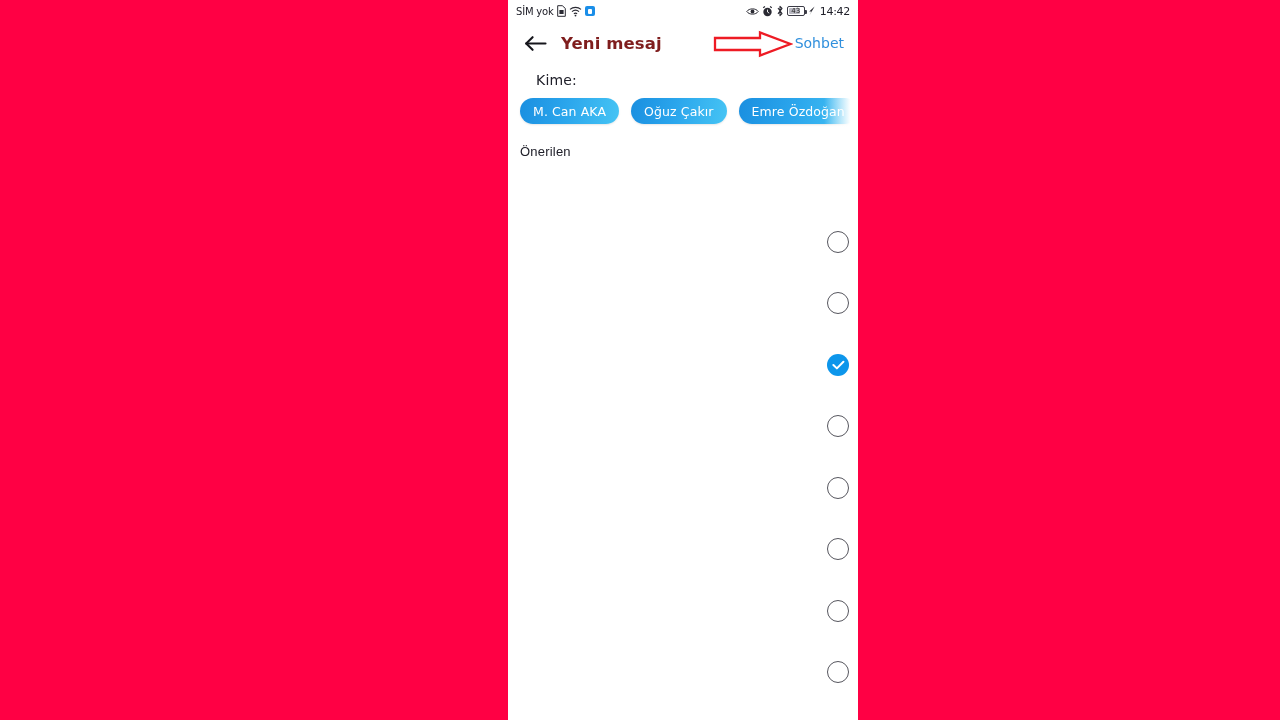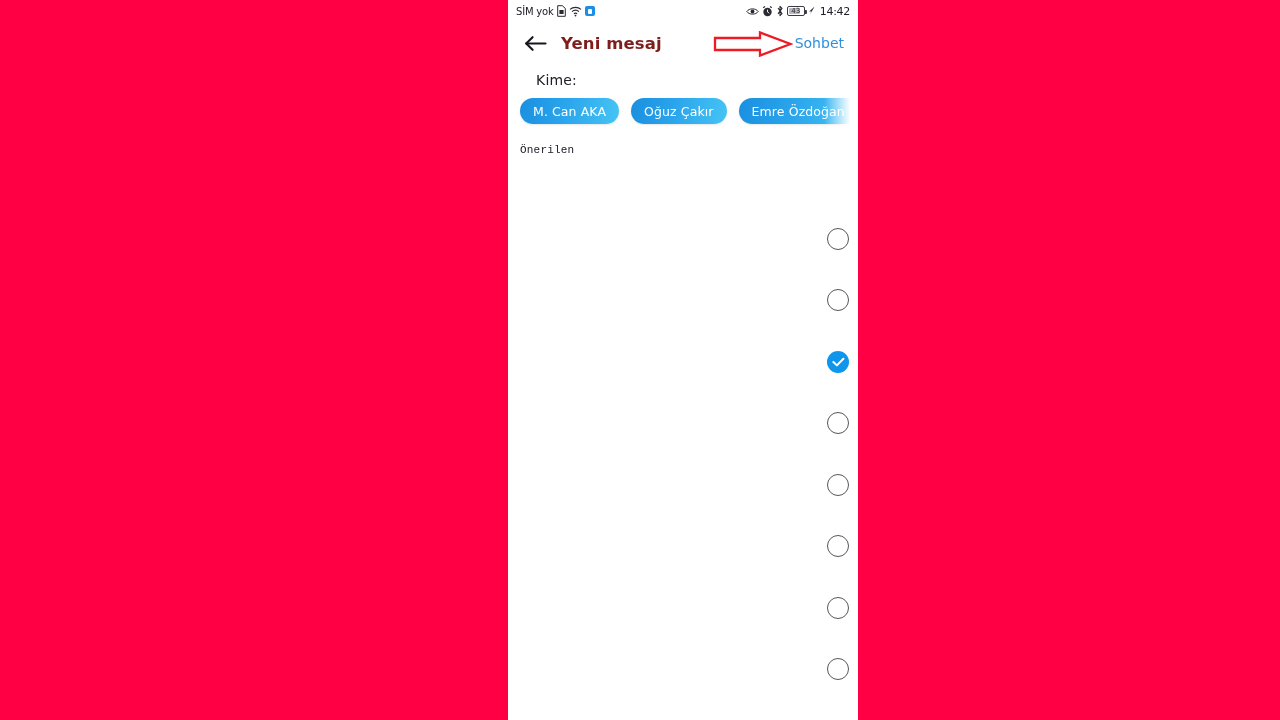--- a/index.html
+++ b/index.html
@@ -196,22 +196,22 @@
     background: linear-gradient(100deg, #1a8fe0 0%, #2aa5ec 45%, #46c4f4 100%);
     color: #ffffff;
     font-family: "DejaVu Sans", sans-serif;
     font-size: 12.5px;
     letter-spacing: 0.1px;
     box-shadow: 0 1px 2px rgba(0,0,0,0.10);
     white-space: nowrap;
   }
 
   .section-label {
-    font-family: Liberation Mono, monospace;
-    font-size: 11px;
+    font-family: Liberation Sans, sans-serif;
+    font-size: 13px;
     color: #20202a;
     padding: 17px 0 0 12px;
     letter-spacing: 0.2px;
   }
 
   
   .list {
     position: relative;
     margin-top: 52px;
   }

